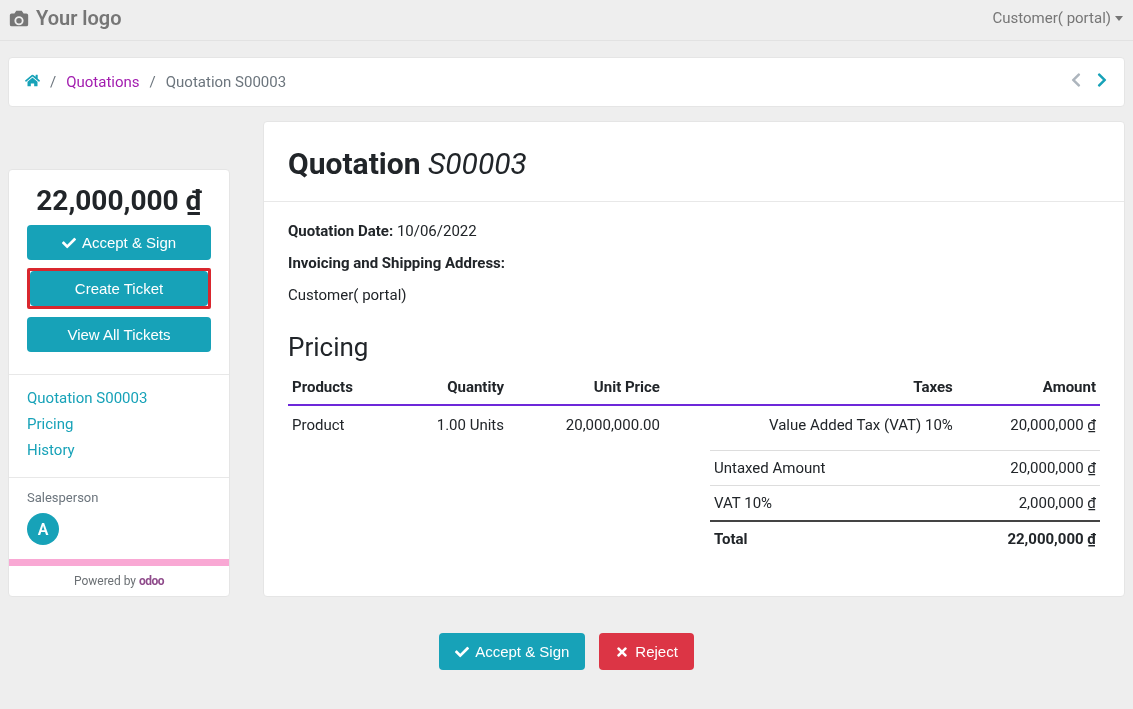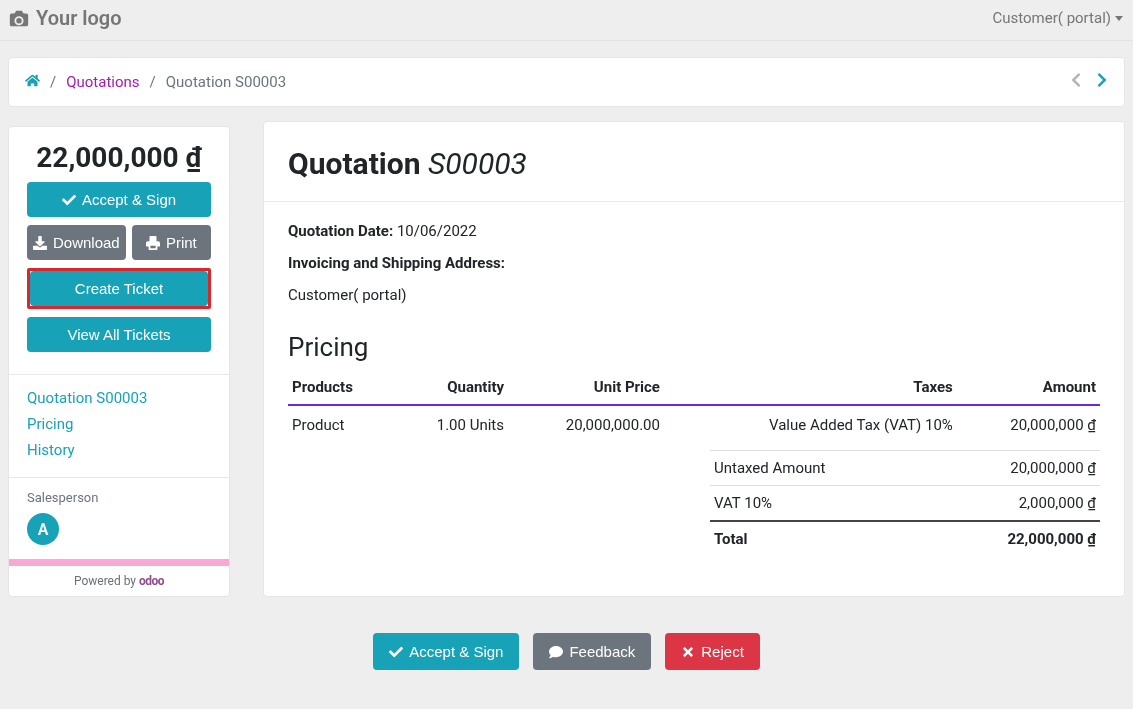--- a/index.html
+++ b/index.html
@@ -113,34 +113,20 @@
     <div class="sidebar">
       <div class="total-amt">22,000,000 ₫</div>
 
       <div class="side-block" style="padding-top:0;">
         <button class="btn btn-teal btn-full">
           <svg class="icon-inline" viewBox="0 0 512 512">
               <path d="M173.9 439.4L7.5 273a24 24 0 0 1 0-34l34-34a24 24 0 0 1 34 0L192 321.4 436.5 76.9a24 24 0 0 1 34 0l34 34a24 24 0 0 1 0 34L207.9 439.4a24 24 0 0 1-34 0z"></path>
             </svg>
           <span>Accept &amp; Sign</span>
         </button>
-        <div class="btn-row">
-          <button class="btn btn-gray">
-            <svg class="icon-inline" viewBox="0 0 512 512">
-                <path d="M216 0h80c13.3 0 24 10.7 24 24v168h88c17.7 0 26.7 21.5 14.1 34.1L269.3 378.9c-7.5 7.5-19.8 7.5-27.3 0L89.9 226.1C77.3 213.5 86.3 192 104 192h88V24c0-13.3 10.7-24 24-24zM512 376v112c0 13.3-10.7 24-24 24H24c-13.3 0-24-10.7-24-24V376c0-13.3 10.7-24 24-24h146.7l49 49c20.1 20.1 52.5 20.1 72.6 0l49-49H488c13.3 0 24 10.7 24 24z"></path>
-              </svg>
-            <span>Download</span>
-          </button>
-          <button class="btn btn-gray">
-            <svg class="icon-inline" viewBox="0 0 512 512">
-                <path d="M448 192H64a64 64 0 0 0-64 64v112a16 16 0 0 0 16 16h80v96a32 32 0 0 0 32 32h256a32 32 0 0 0 32-32v-96h80a16 16 0 0 0 16-16V256a64 64 0 0 0-64-64zM352 448H160v-96h192zm32-256H128V32a32 32 0 0 1 32-32h192a32 32 0 0 1 32 32z"></path>
-              </svg>
-            <span>Print</span>
-          </button>
-        </div>
         <div class="highlight-red">
           <button class="btn btn-teal btn-full" style="margin-bottom:0;">
             <span>Create Ticket</span>
           </button>
         </div>
         <button class="btn btn-teal btn-full" style="margin-top:8px;">
           <span>View All Tickets</span>
         </button>
       </div>
 
@@ -224,26 +210,20 @@
 
   </div>
 
   <div class="footer-actions">
     <button class="btn btn-teal">
       <svg class="icon-inline" viewBox="0 0 512 512">
           <path d="M173.9 439.4L7.5 273a24 24 0 0 1 0-34l34-34a24 24 0 0 1 34 0L192 321.4 436.5 76.9a24 24 0 0 1 34 0l34 34a24 24 0 0 1 0 34L207.9 439.4a24 24 0 0 1-34 0z"></path>
         </svg>
       <span>Accept &amp; Sign</span>
     </button>
-    <button class="btn btn-gray">
-      <svg class="icon-inline" viewBox="0 0 512 512">
-          <path d="M256 32C114.6 32 0 125.1 0 240c0 49.6 21.4 95 57 130.7-12.5 50.4-54.3 95.3-54.8 95.8a8 8 0 0 0 5.8 13.5c66.3 0 116-31.8 140.6-51.4A305 305 0 0 0 256 448c141.4 0 256-93.1 256-208S397.4 32 256 32z"></path>
-        </svg>
-      <span>Feedback</span>
-    </button>
     <button class="btn btn-red">
       <svg class="icon-inline" viewBox="0 0 352 512">
           <path d="M242.7 256l100.1-100.1a31.5 31.5 0 0 0 0-44.5l-22.2-22.2a31.5 31.5 0 0 0-44.5 0L176 189.3 75.9 89.2a31.5 31.5 0 0 0-44.5 0L9.2 111.4a31.5 31.5 0 0 0 0 44.5L109.3 256 9.2 356.1a31.5 31.5 0 0 0 0 44.5l22.2 22.2a31.5 31.5 0 0 0 44.5 0L176 322.7l100.1 100.1a31.5 31.5 0 0 0 44.5 0l22.2-22.2a31.5 31.5 0 0 0 0-44.5L242.7 256z"></path>
         </svg>
       <span>Reject</span>
     </button>
   </div>
 
 </div>
 

